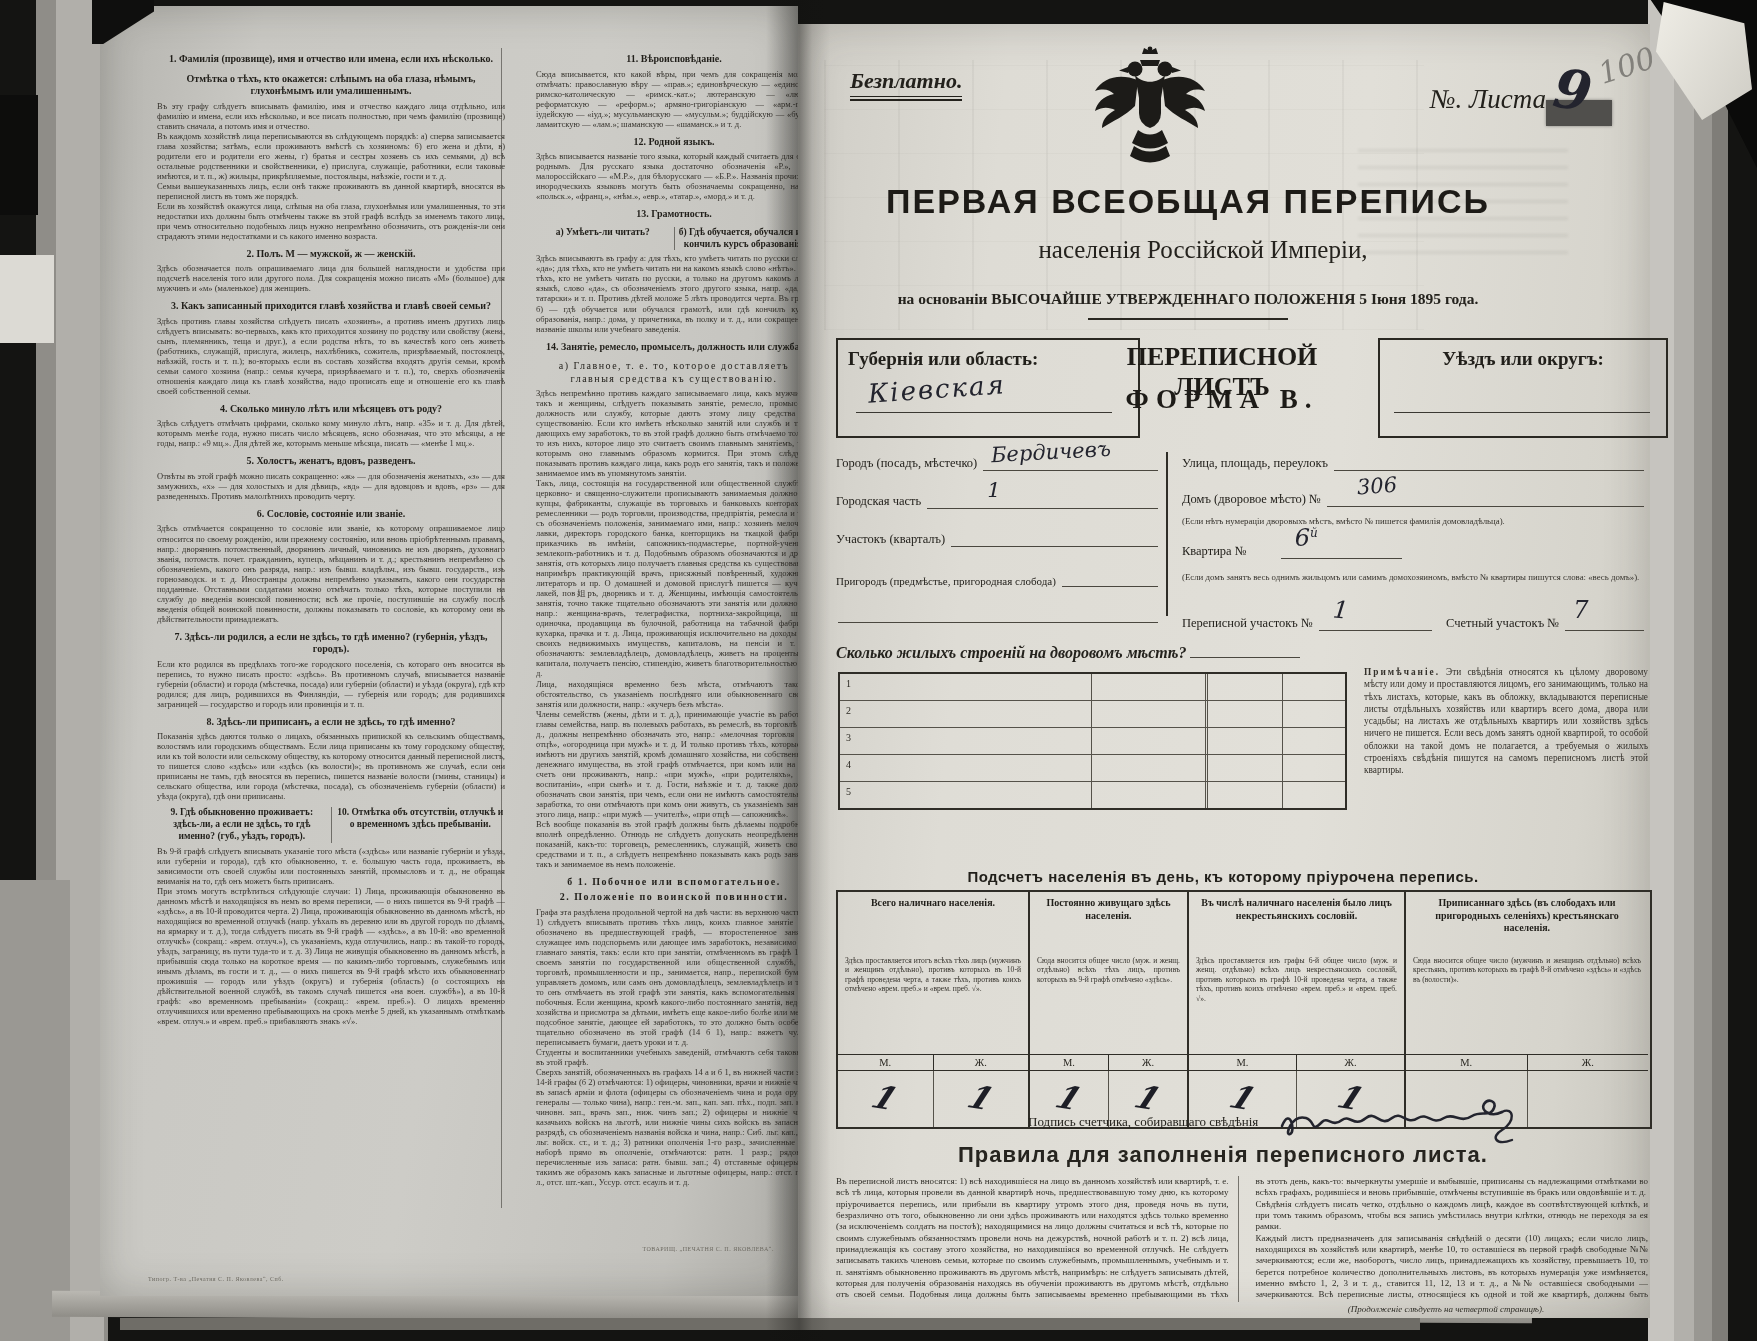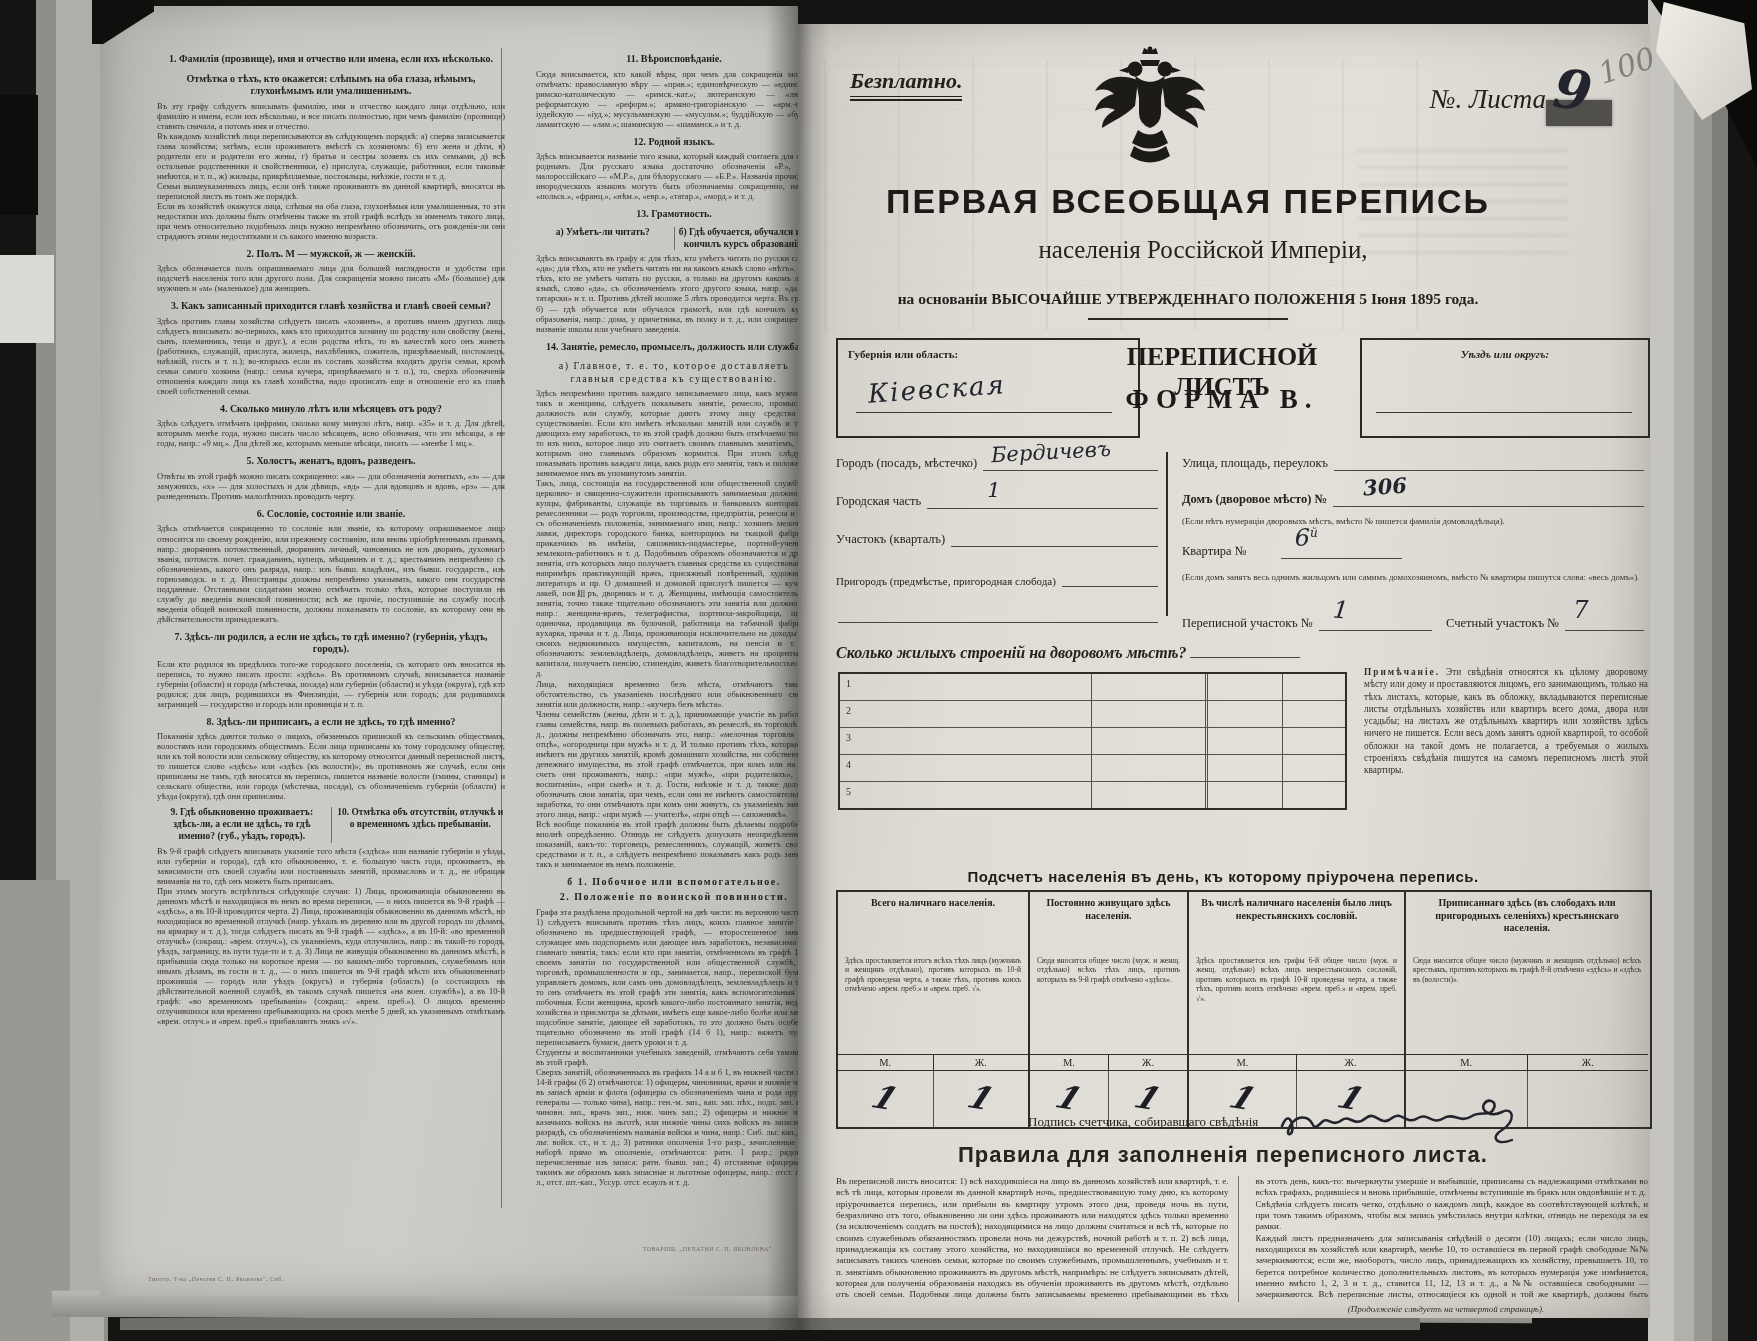--- a/index.html
+++ b/index.html
@@ -40,21 +40,21 @@
   .sheetno{position:absolute;left:632px;top:60px;font-size:27px;font-style:italic;color:#23211c;}
   .sheetbox{position:absolute;left:748px;top:76px;width:66px;height:26px;background:#504f4c;box-shadow:0 0 3px rgba(0,0,0,.4);}
   .hw{font-family:"DejaVu Serif",serif;font-style:italic;color:#23242e;}
   .hw9{position:absolute;left:756px;top:34px;font-size:54px;transform:rotate(9deg);font-weight:bold;}
   .title1{position:absolute;left:0;top:158px;width:780px;text-align:center;
     font-family:"Liberation Sans","DejaVu Sans",sans-serif;font-weight:bold;font-size:34px;letter-spacing:2px;color:#1d1b17;}
   .title2{position:absolute;left:15px;top:212px;width:780px;text-align:center;font-size:25px;color:#24221d;font-family:Liberation Serif, serif;}
   .title3{position:absolute;left:0;top:266px;width:780px;text-align:center;font-size:15.5px;font-weight:bold;color:#24221d;}
   .title3-rule{position:absolute;left:290px;top:294px;width:200px;height:2px;background:#2a2822;}
   .rbox{position:absolute;top:314px;height:96px;border:2px solid #2a2822;}
-  .rbox .lb{font-size:11px;font-weight:bold;padding:8px 10px 0;color:#211f1a;}
+  .rbox .lb{font-size:19px;font-weight:bold;padding:8px 10px 0;color:#211f1a;}
   .gub-line{position:absolute;left:18px;top:72px;width:256px;border-bottom:1px solid #3a3832;}
   .hw-gub{position:absolute;left:30px;top:34px;font-size:26px;transform:rotate(-4deg);letter-spacing:2px;}
   .center1{position:absolute;left:284px;top:318px;width:280px;text-align:center;font-size:26px;font-weight:bold;color:#1d1b17;}
   .center2{position:absolute;left:284px;top:360px;width:280px;text-align:center;font-size:27px;font-weight:bold;letter-spacing:7px;color:#1d1b17;}
   .field{position:absolute;display:flex;align-items:flex-end;font-size:12.5px;color:#24221d;}
   .field .lbl{white-space:nowrap;padding-right:6px;}
   .field .line{flex:1;border-bottom:1px solid #4a473f;position:relative;height:14px;}
   .fnote{position:absolute;font-size:8.8px;line-height:1.2;color:#34312b;text-align:justify;}
   .vdiv-fields{position:absolute;left:368px;top:428px;width:2px;height:164px;background:#2f2d27;}
   .hw-val{position:absolute;font-size:21px;white-space:nowrap;}
@@ -229,21 +229,21 @@
     <div class="title3">на основаніи ВЫСОЧАЙШЕ УТВЕРЖДЕННАГО ПОЛОЖЕНІЯ 5 Іюня 1895 года.</div>
     <div class="title3-rule"></div>
 
     <div class="rbox" style="left:38px;width:300px;">
       <div class="lb">Губернія или область:</div>
       <div class="gub-line"></div>
       <div class="hw hw-gub">Кіевская</div>
     </div>
     <div class="center1">ПЕРЕПИСНОЙ ЛИСТЪ</div>
     <div class="center2">ФОРМА В.</div>
-    <div class="rbox" style="left:562px;width:286px;font-style:italic;">
+    <div class="rbox" style="left:580px;width:286px;">
       <div class="lb" style="text-align:center;">Уѣздъ или округъ:</div>
       <div class="gub-line" style="left:14px;width:256px;"></div>
     </div>
 
     <div class="field" style="left:38px;top:432px;width:322px;">
       <span class="lbl">Городъ (посадъ, мѣстечко)</span>
       <span class="line">
         <span class="hw hw-val" style="left:8px;top:-16px;transform:rotate(-3deg);">Бердичевъ</span>
       </span>
     </div>
@@ -261,21 +261,21 @@
       <span class="lbl" style="font-size:11px;">Пригородъ (предмѣстье, пригородная слобода)</span>
       <span class="line"></span>
     </div>
     <div class="abs" style="left:40px;top:598px;width:320px;border-bottom:1px solid #4a473f;"></div>
     <div class="vdiv-fields"></div>
 
     <div class="field" style="left:384px;top:432px;width:462px;">
       <span class="lbl">Улица, площадь, переулокъ</span>
       <span class="line"></span>
     </div>
-    <div class="field" style="left:384px;top:468px;width:462px;font-weight:bold;">
+    <div class="field" style="left:384px;top:468px;width:462px;">
       <span class="lbl">Домъ (дворовое мѣсто) №</span>
       <span class="line">
         <span class="hw hw-val" style="left:30px;top:-18px;transform:rotate(-4deg);">306</span>
       </span>
     </div>
     <div class="fnote" style="left:384px;top:492px;width:462px;">(Если нѣтъ нумераціи дворовыхъ мѣстъ, вмѣсто № пишется фамилія домовладѣльца).</div>
     <div class="field" style="left:384px;top:520px;width:220px;gap:28px;">
       <span class="lbl">Квартира №</span>
       <span class="line">
         <span class="hw hw-val" style="left:14px;top:-20px;font-size:24px;"><span>6</span><sup style="font-size:12px;">й</sup></span>

